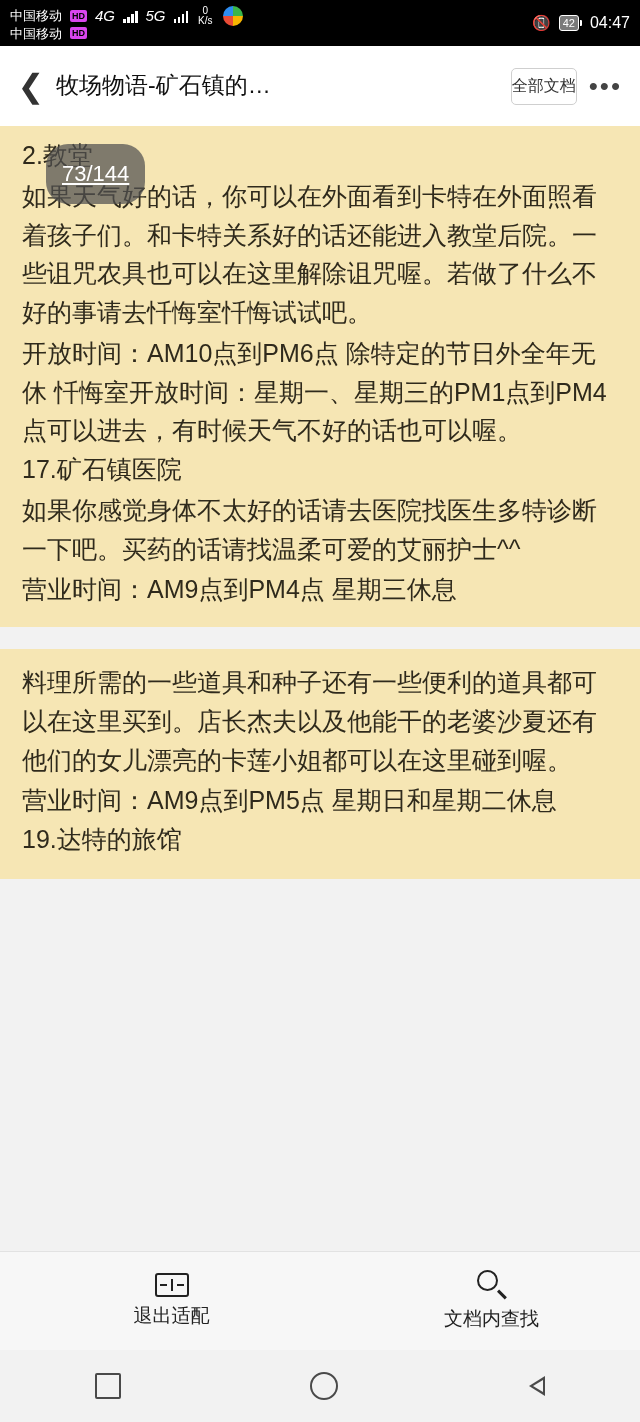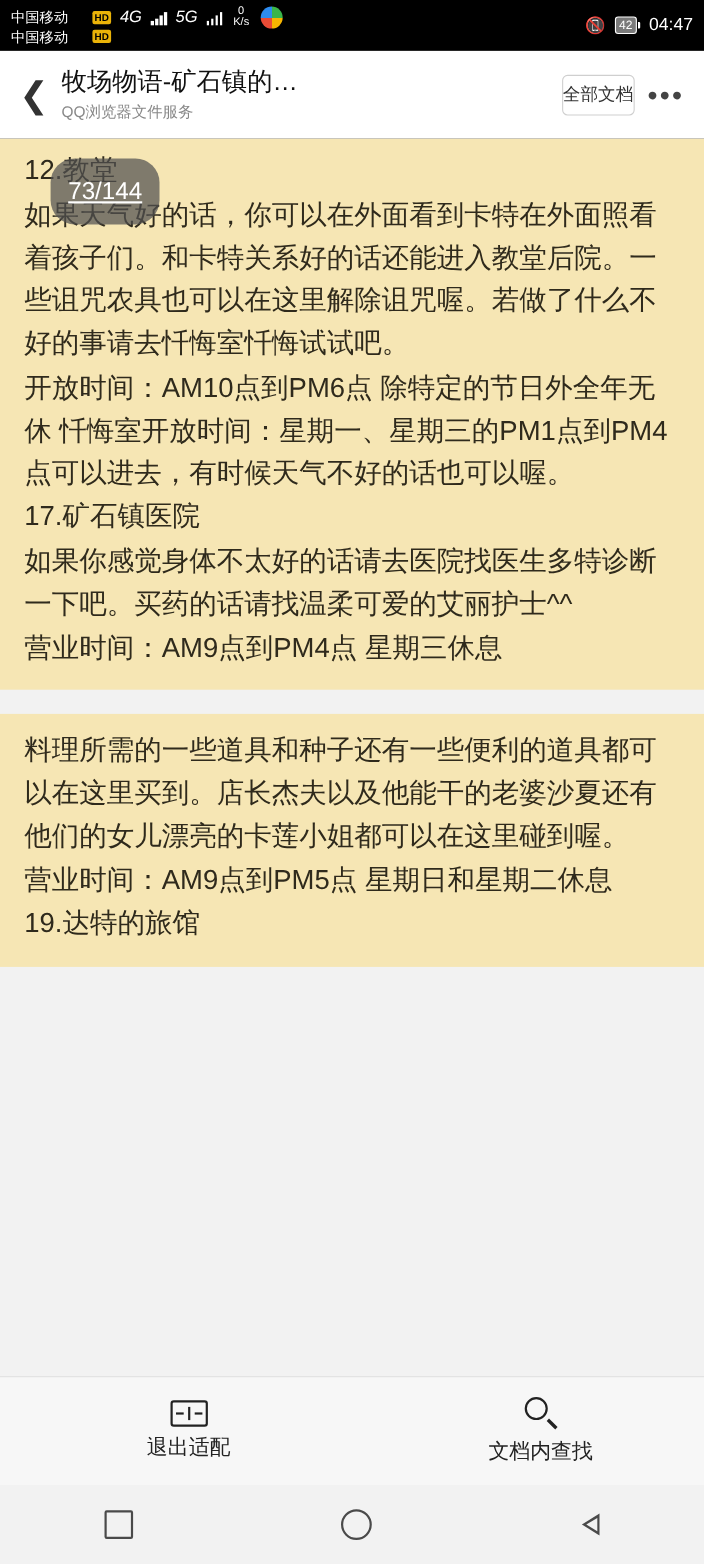--- a/index.html
+++ b/index.html
@@ -32,28 +32,27 @@
     gap: 5px;
   }
   .carrier-stack {
     display: flex;
     flex-direction: column;
     line-height: 1.05;
     font-size: 13px;
   }
   .carrier-row { display: flex; align-items: center; gap: 8px; }
   .hd-badge {
-    background: #eab308;
+    background: #d946ef;
     color: #000;
     font-size: 9px;
     font-weight: bold;
     border-radius: 2px;
     padding: 0 2px;
     line-height: 12px;
-    margin-left: 14px;
   }
   .sig-bars {
     display: inline-flex;
     align-items: flex-end;
     gap: 1.5px;
     height: 13px;
   }
   .sig-bars i {
     display: block;
     width: 2.5px;
@@ -353,30 +352,29 @@
       <span class="tip"></span>
     </span>
     <span class="clock">04:47</span>
   </div>
 </div>
 
 <div class="appbar">
   <div class="back-arrow">❮</div>
   <div class="title-block">
     <div class="doc-title">牧场物语-矿石镇的…</div>
-    <div class="doc-sub">QQ浏览器文件服务</div>
   </div>
   <div class="all-docs-btn">全部文档</div>
   <div class="more-dots">•••</div>
 </div>
 
 <div class="doc-scroll">
 
   <div class="page first">
-    <div class="heading">12.教堂</div>
+    <div class="heading">2.教堂</div>
     <div class="para">如果天气好的话，你可以在外面看到卡特在外面照看着孩子们。和卡特关系好的话还能进入教堂后院。一些诅咒农具也可以在这里解除诅咒喔。若做了什么不好的事请去忏悔室忏悔试试吧。</div>
     <div class="hours">开放时间：AM10点到PM6点 除特定的节日外全年无休 忏悔室开放时间：星期一、星期三的PM1点到PM4点可以进去，有时候天气不好的话也可以喔。</div>
     <div class="heading">17.矿石镇医院</div>
     <div class="para">如果你感觉身体不太好的话请去医院找医生多特诊断一下吧。买药的话请找温柔可爱的艾丽护士^^</div>
     <div class="hours">营业时间：AM9点到PM4点 星期三休息</div>
     <div class="page-indicator">73/144</div>
   </div>
 
   <div class="gap"></div>
 

